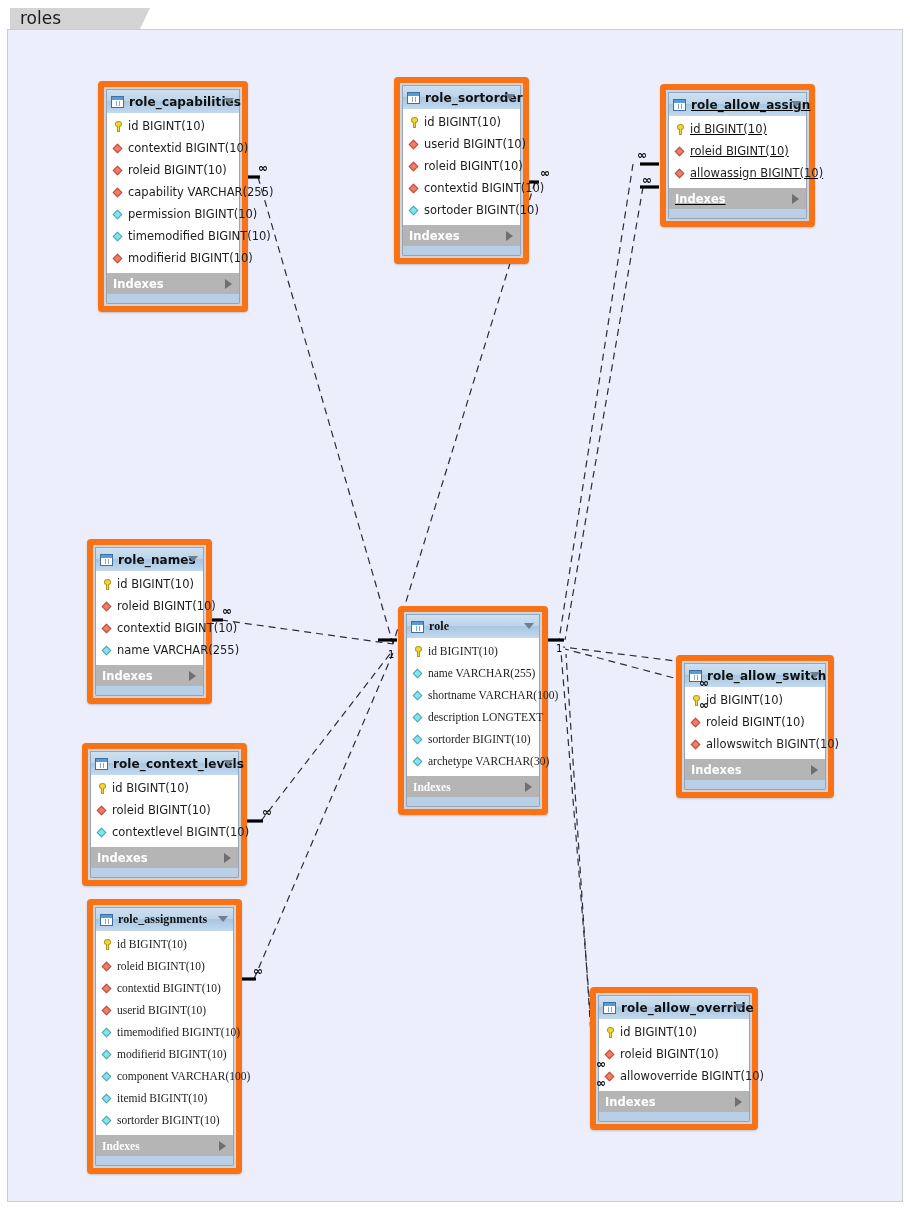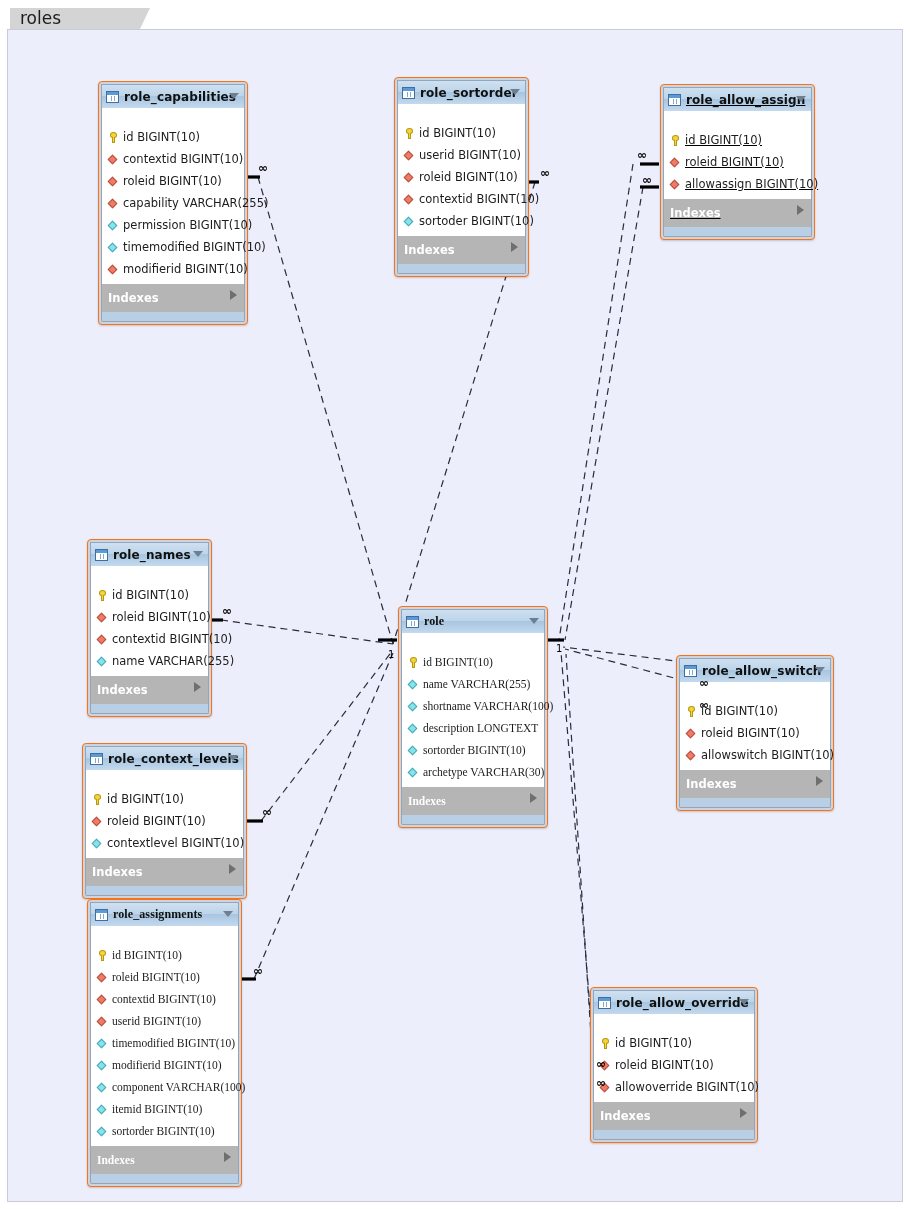--- a/index.html
+++ b/index.html
@@ -36,21 +36,21 @@
     box-sizing:border-box;
     overflow:hidden;
   }
   #lines{position:absolute;left:0;top:0;width:896px;height:1173px;}
 
   
   .ent{
     position:absolute;
     box-sizing:border-box;
     background:#cdd4dd;
-    border:1px solid #f97316;
+    border:6px solid #f97316;
     border-radius:4px;
     padding:2px;
     box-shadow:0 1px 2px rgba(0,0,0,.18);
   }
   .ent-hd{
     height:24px;
     background:linear-gradient(to bottom,#cfe0f0 0%,#bcd4ea 48%,#a8c6e0 50%,#c3d9ee 100%);
     border:1px solid #8fa8bf;
     border-bottom:none;
     box-sizing:border-box;
@@ -80,21 +80,21 @@
     position:absolute;right:5px;top:8px;
     width:0;height:0;
     border-left:5px solid transparent;
     border-right:5px solid transparent;
     border-top:6px solid #6f7f90;
   }
   .ent-body{
     background:#ffffff;
     border:1px solid #9aa3b0;
     border-top:none;border-bottom:none;
-    padding:18px 0 4px 0;
+    padding:2px 0 4px 0;
   }
   .col{
     height:22px;display:flex;align-items:center;
     padding-left:5px;
     font-size:11.5px;color:#1c1c1c;white-space:nowrap;
   }
   .gly{flex:0 0 13px;width:13px;height:13px;margin-right:3px;position:relative;}
   
   .gly.pk:before{
     content:"";position:absolute;left:3px;top:1px;width:7px;height:6px;
@@ -106,21 +106,21 @@
     background:#f5d33b;border:1px solid #b79a12;border-top:none;box-sizing:border-box;
   }
   
   .gly.fk:before,.gly.pl:before{
     content:"";position:absolute;left:2px;top:3px;width:7px;height:7px;
     transform:rotate(45deg);box-sizing:border-box;
   }
   .gly.fk:before{background:#ef7b68;border:1px solid #b8503f;}
   .gly.pl:before{background:#84e4ee;border:1px solid #4aa7b3;}
   .ent-ix{
-    height:28px;background:#b5b5b5;
+    height:21px;background:#b5b5b5;
     border:1px solid #9aa3b0;border-top:none;border-bottom:none;
     display:flex;align-items:center;
     padding:0 6px;position:relative;
   }
   .ix-label{font-size:11.5px;font-weight:bold;color:#ffffff;}
   .ix-arrow{
     position:absolute;right:7px;top:6px;
     width:0;height:0;
     border-top:5px solid transparent;
     border-bottom:5px solid transparent;

